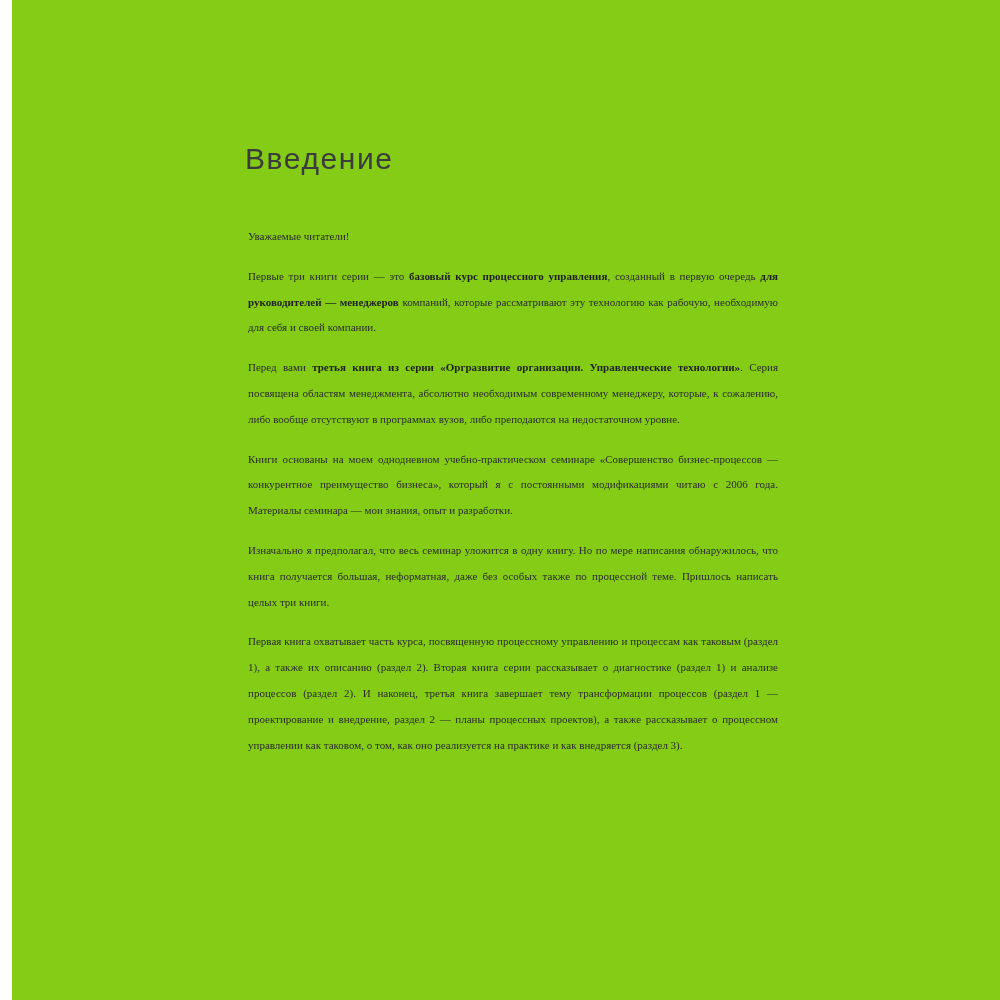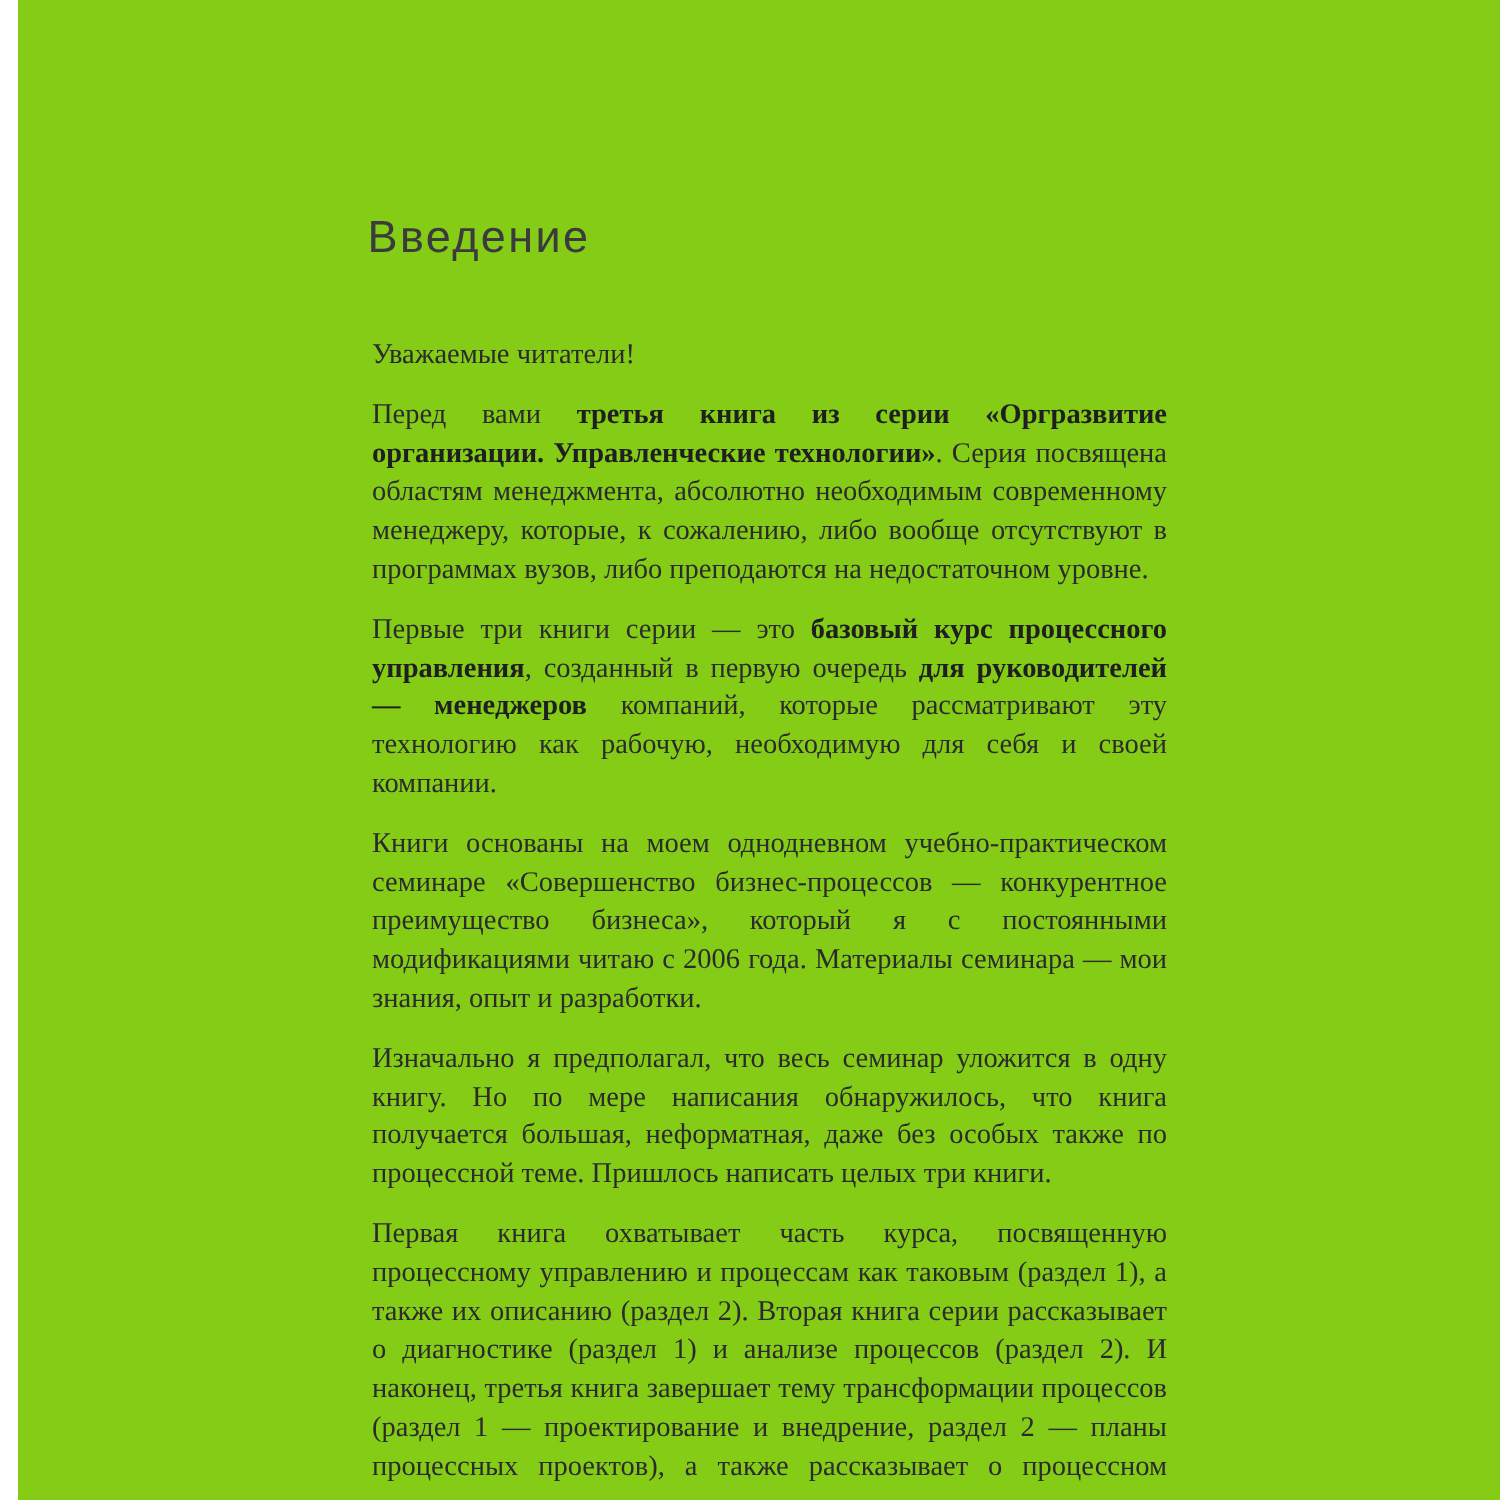--- a/index.html
+++ b/index.html
@@ -41,21 +41,21 @@
 
   .body-column {
     position: absolute;
     left: 236px;
     top: 224px;
     width: 530px;
   }
 
   .para {
     margin: 0 0 14px 0;
-    font-size: 19px;
+    font-size: 11px;
     line-height: 25.8px;
     color: #2b2b2d;
     text-align: justify;
     text-justify: inter-word;
     hyphens: manual;
     -webkit-hyphens: manual;
   }
 
   .para:last-child {
     margin-bottom: 0;
@@ -72,20 +72,20 @@
 </style>
 </head>
 <body style="background: rgb(255, 255, 255);">
 
 <div class="page">
 
   <h1 class="chapter-title" style="color: rgb(59, 59, 61);">Введение</h1>
 
   <div class="body-column">
     <p class="para greeting" style="color: rgb(43, 43, 45);"><span>Уважаемые читатели!</span></p>
+    <p class="para" style="color: rgb(43, 43, 45);"><span>Первые три книги серии — это </span><b>базовый курс процессного управления</b><span>, созданный в первую очередь </span><b>для руководителей — менеджеров</b><span> компаний, которые рассматривают эту технологию как рабочую, необходимую для себя и своей компании.</span></p>
     <p class="para" style="color: rgb(43, 43, 45);"><span>Перед вами </span><b>третья книга из серии «Оргразвитие организации. Управленческие технологии»</b><span>. Серия посвящена областям менеджмента, абсолютно необходимым современному менеджеру, которые, к сожалению, либо вообще отсутствуют в программах вузов, либо преподаются на недостаточном уровне.</span></p>
-    <p class="para" style="color: rgb(43, 43, 45);"><span>Первые три книги серии — это </span><b>базовый курс процессного управления</b><span>, созданный в первую очередь </span><b>для руководителей — менеджеров</b><span> компаний, которые рассматривают эту технологию как рабочую, необходимую для себя и своей компании.</span></p>
     <p class="para" style="color: rgb(43, 43, 45);"><span>Книги основаны на моем однодневном учебно-практическом семинаре «Совершенство бизнес-процессов — конкурентное преимущество бизнеса», который я с постоянными модификациями читаю с 2006 года. Материалы семинара — мои знания, опыт и разработки.</span></p>
     <p class="para" style="color: rgb(43, 43, 45);"><span>Изначально я предполагал, что весь семинар уложится в одну книгу. Но по мере написания обнаружилось, что книга получается большая, неформатная, даже без особых также по процессной теме. Пришлось написать целых три книги.</span></p>
     <p class="para" style="color: rgb(43, 43, 45);"><span>Первая книга охватывает часть курса, посвященную процессному управлению и процессам как таковым (раздел 1), а также их описанию (раздел 2). Вторая книга серии рассказывает о диагностике (раздел 1) и анализе процессов (раздел 2). И наконец, третья книга завершает тему трансформации процессов (раздел 1 — проектирование и внедрение, раздел 2 — планы процессных проектов), а также рассказывает о процессном управлении как таковом, о том, как оно реализуется на практике и как внедряется (раздел 3).</span></p>
   </div>
 
 </div>
 
 </body></html>

